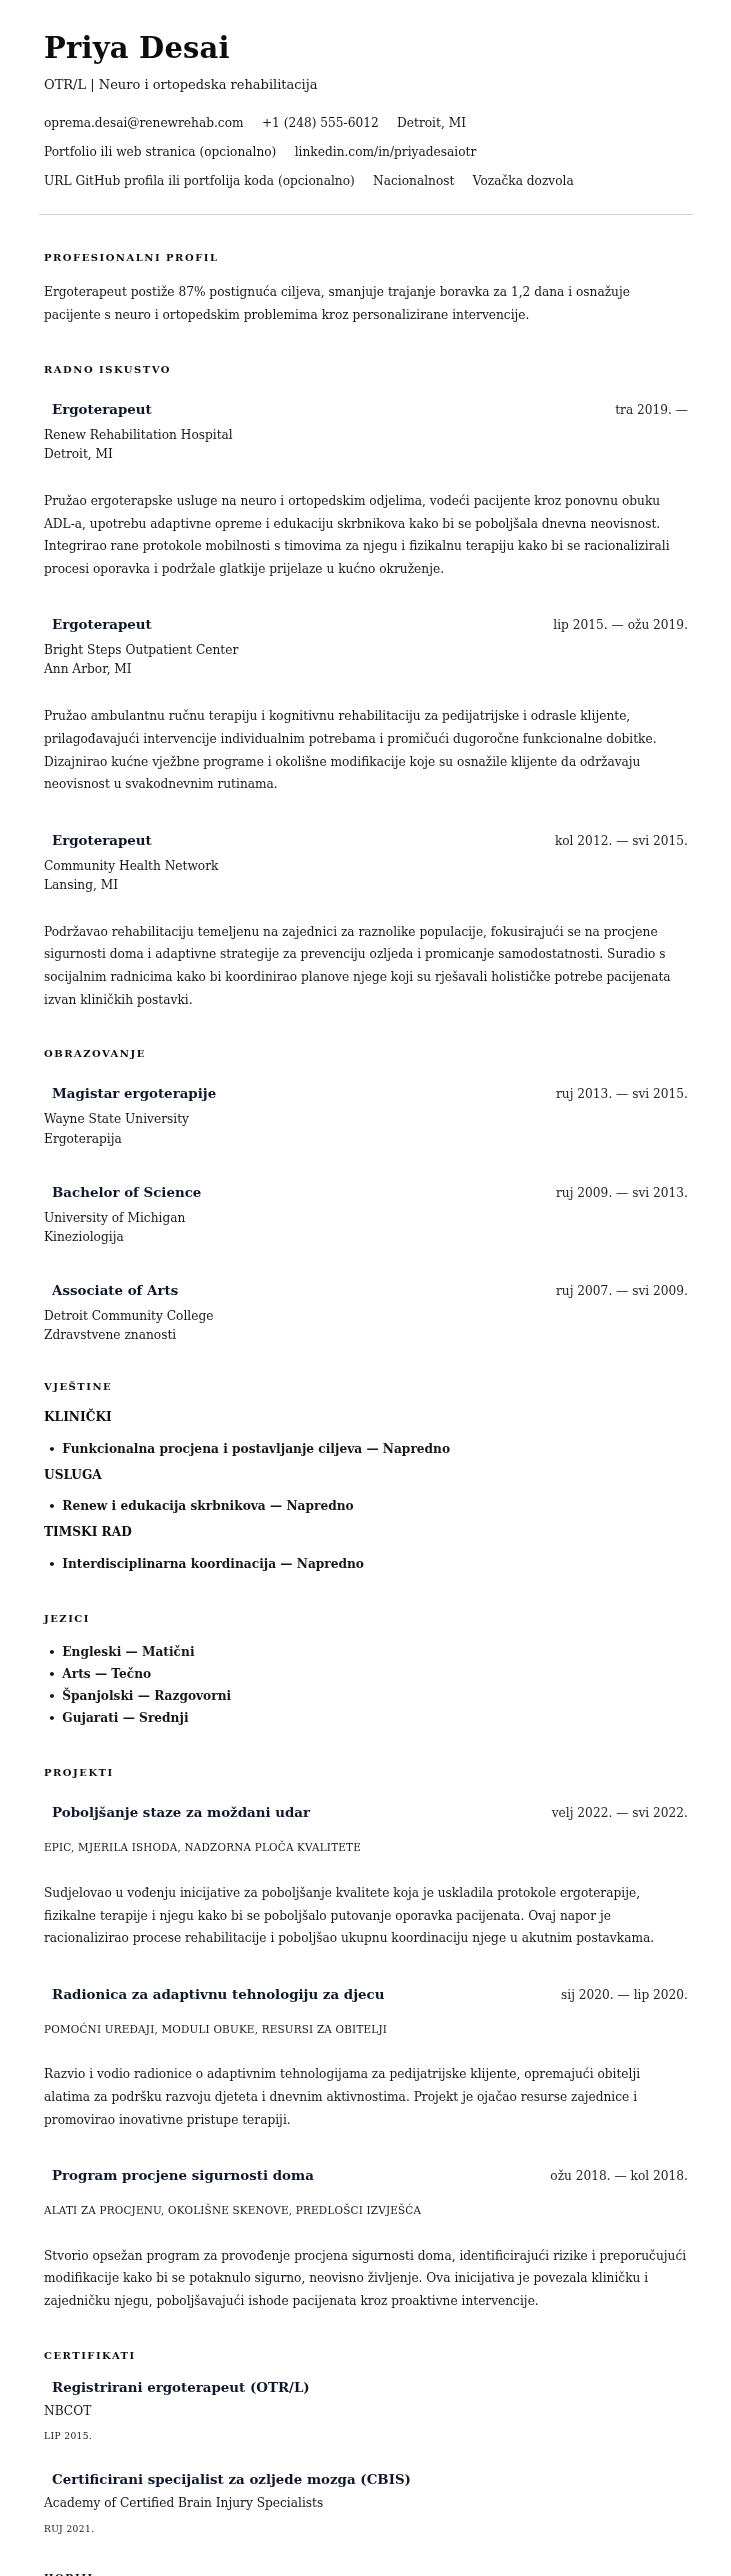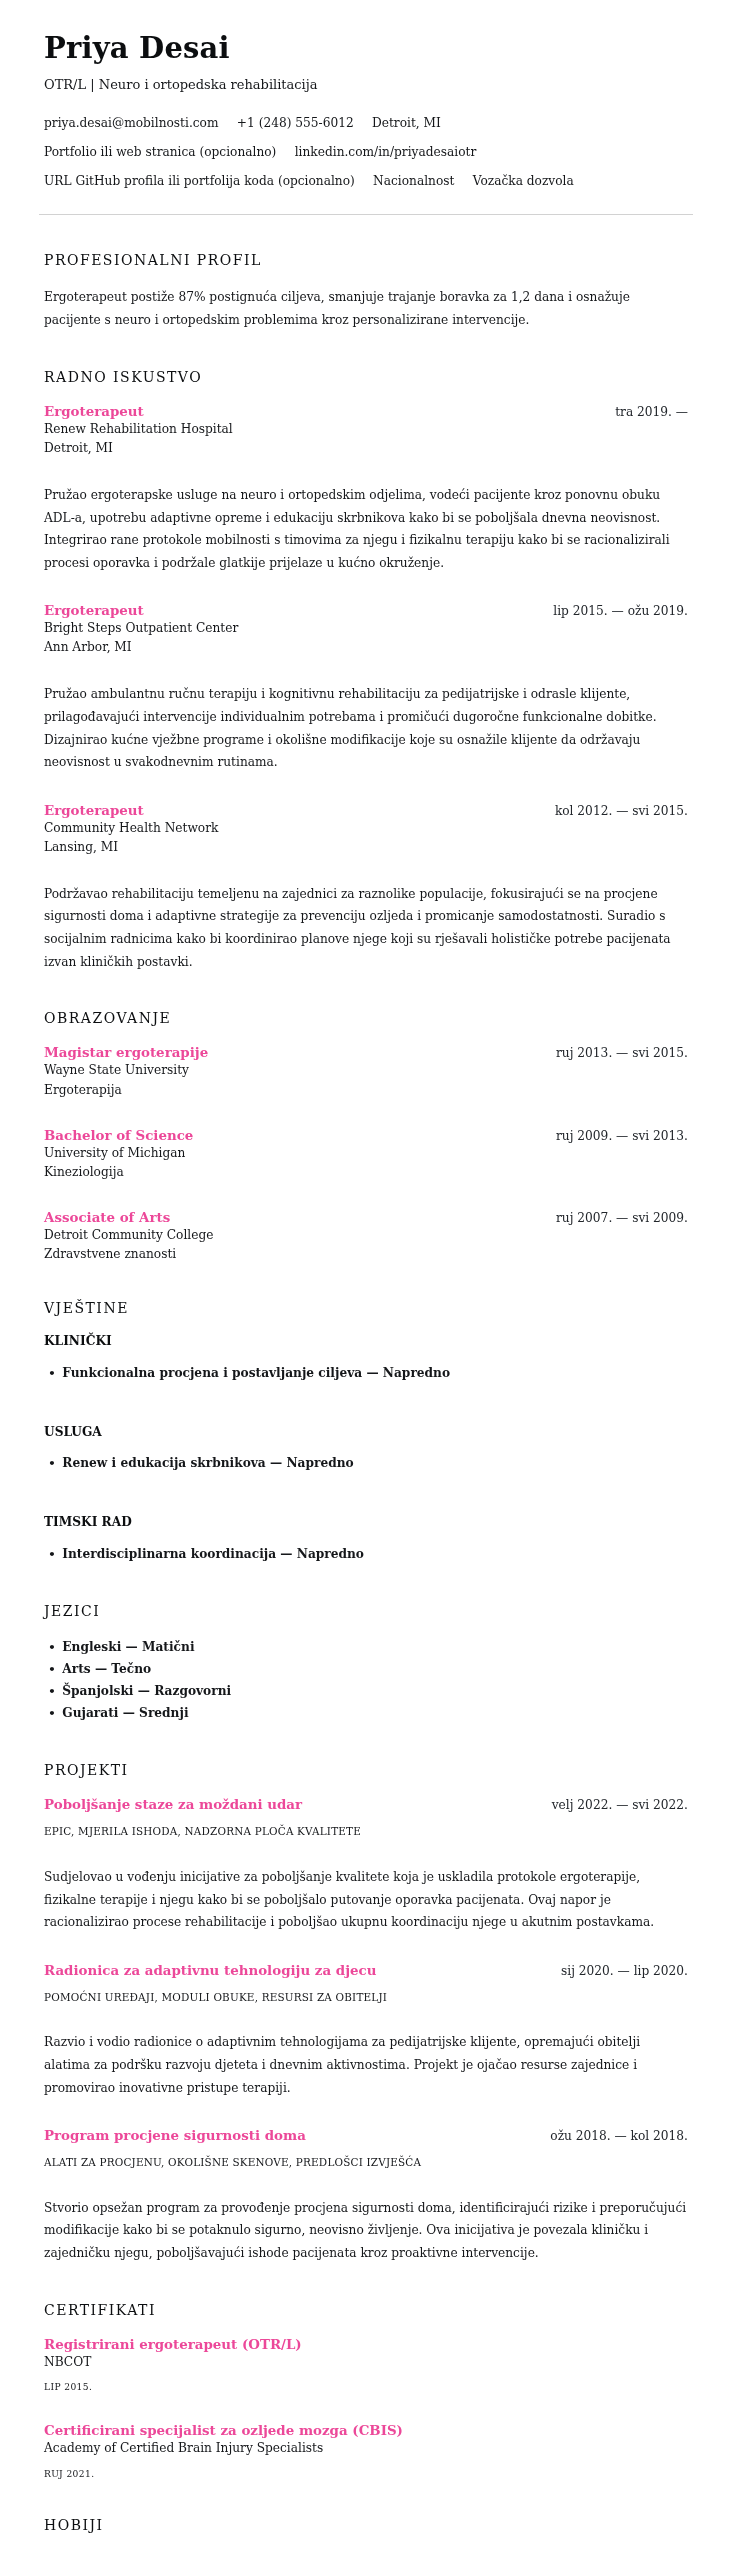--- a/index.html
+++ b/index.html
@@ -38,46 +38,46 @@
   .contact-row:first-child { margin-top: 0; }
   hr.divider {
     border: 0;
     border-top: 1.2px solid #d2d2d2;
     margin: 24.4px -4.9px 0 -4.9px;
   }
 
   
   .section { margin-top: 37px; }
   .sec-h {
-    font-size: 14px;
-    font-weight: 400;
+    font-size: 10px;
+    font-weight: 700;
     letter-spacing: 1.5px;
     margin: 0 0 18.3px 0;
     color: #0c0e10;
   }
   .para { font-size: 12.2px; line-height: 1.85; margin: 0; }
 
   
   .entry { margin-top: 0; }
   .entry + .entry { margin-top: 28px; }
   .entry-head {
     display: flex;
     justify-content: space-between;
     align-items: baseline;
     gap: 12.2px;
   }
-  .entry-title { font-size: 13.4px; font-weight: 700; margin: 0; color: #ec4899; }
+  .entry-title { font-size: 13.4px; font-weight: 700; margin: 8px; color: #0f172a; }
   .entry-dates { font-size: 12.2px; white-space: nowrap; color: #22262b; }
   .entry-line { font-size: 12.2px; margin-top: 2px; line-height: 1.4; }
   .entry-desc { font-size: 12.2px; line-height: 1.85; margin: 27px 0 0 0; }
   .entry-tech { font-size: 10.4px; letter-spacing: 0.2px; margin-top: 12.2px; line-height: 1.4; }
   .entry-meta { font-size: 9.1px; letter-spacing: 0.4px; margin-top: 10.4px; line-height: 1.4; }
 
   
-  .group { margin-top: 40px; }
+  .group { margin-top: 7px; }
   .group:first-of-type { margin-top: 0; }
   .group-name { font-size: 12.2px; font-weight: 700; margin: 0 0 14.6px 0; color: #0c0e10; }
 
   
   ul.blist {
     list-style: none;
     margin: 0;
     padding: 0;
     font-size: 12.2px;
     line-height: 1.8;
@@ -96,21 +96,21 @@
 <body>
 
 <div class="page">
 
   <header>
     <h1 class="name">Priya Desai</h1>
     <div class="headline">OTR/L | Neuro i ortopedska rehabilitacija</div>
 
     <div class="contact">
       <div class="contact-row">
-        <span>priya.desai@mobilnosti.com</span>
+        <span>oprema.desai@renewrehab.com</span>
         <span>+1 (248) 555-6012</span>
         <span>Detroit, MI</span>
       </div>
       <div class="contact-row">
         <span>Portfolio ili web stranica (opcionalno)</span>
         <span>linkedin.com/in/priyadesaiotr</span>
       </div>
       <div class="contact-row">
         <span>URL GitHub profila ili portfolija koda (opcionalno)</span>
         <span>Nacionalnost</span>

